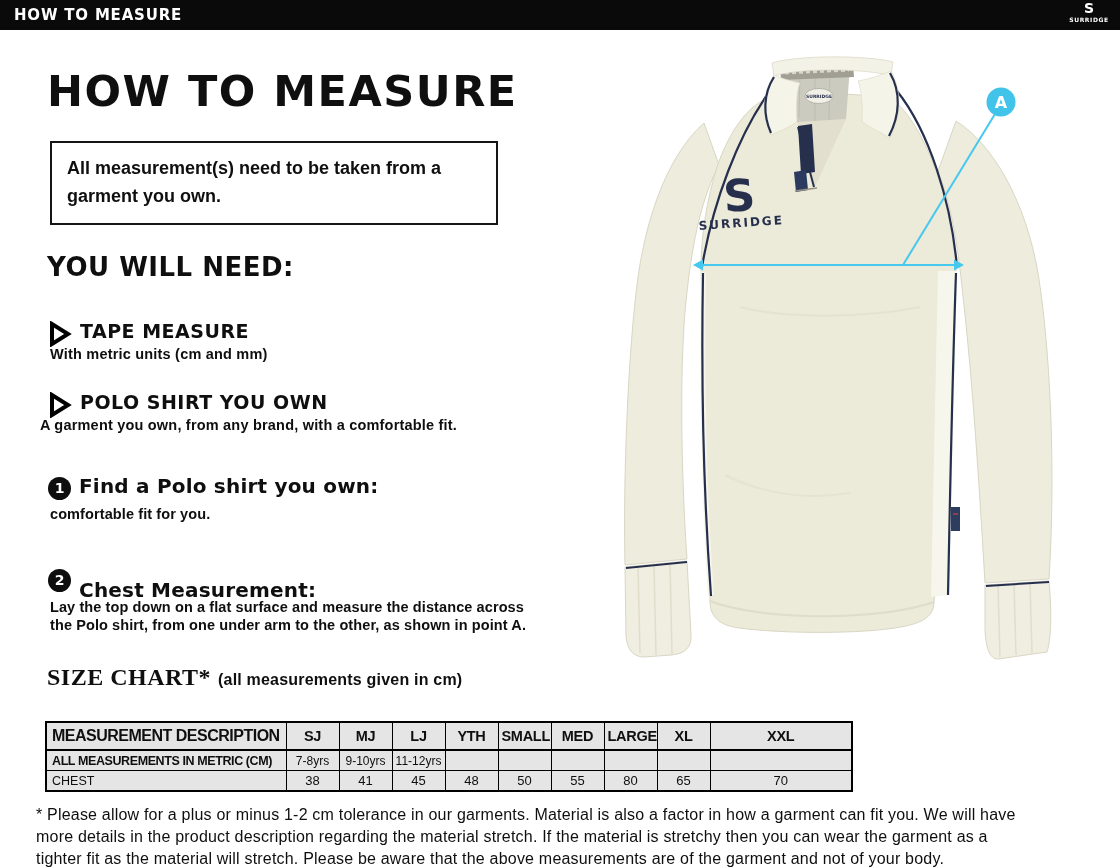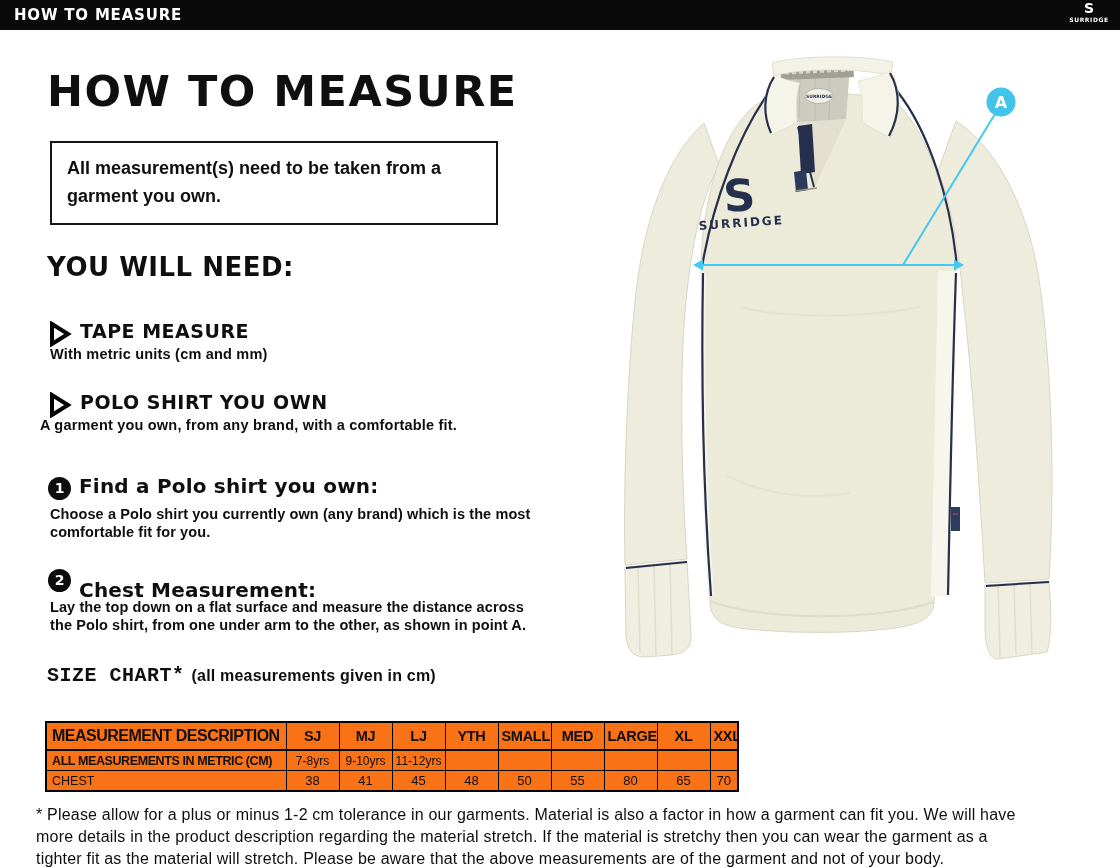--- a/index.html
+++ b/index.html
@@ -31,27 +31,27 @@
   .item-icon{width:24px;height:26px;}
   .item-title{font-family:"DejaVu Sans",sans-serif;font-weight:bold;font-size:19px;letter-spacing:.5px;}
   .item-desc{font-weight:bold;font-size:14.5px;letter-spacing:.2px;}
   .step-badge{
     width:23px;height:23px;border-radius:50%;background:#0d0d0d;color:#fff;text-align:center;
     line-height:23px;font-weight:bold;font-size:14px;font-family:"DejaVu Sans",sans-serif;
   }
   .step-title{font-family:"DejaVu Sans",sans-serif;font-weight:bold;font-size:20px;letter-spacing:.2px;}
   .step-body{font-weight:bold;font-size:14.5px;line-height:17.5px;letter-spacing:.1px;}
   .sc-heading{left:47px;top:664px;display:flex;align-items:baseline;}
-  .sc-big{font-family:Liberation Mono, monospace;font-weight:bold;font-size:20px;letter-spacing:.5px;}
+  .sc-big{font-family:Liberation Serif, serif;font-weight:bold;font-size:24px;letter-spacing:.5px;}
   .sc-small{font-weight:bold;font-size:16px;margin-left:7px;letter-spacing:.2px;}
 
   
   .size-table{
-    position:absolute;left:45px;top:721px;width:694px;table-layout:fixed;
-    border-collapse:collapse;border:2px solid #000;background:#f97316;
+    position:absolute;left:45px;top:721px;width:808px;table-layout:fixed;
+    border-collapse:collapse;border:2px solid #000;background:#e5e5e5;
   }
   .size-table th,.size-table td{
     border:1px solid #000;text-align:center;padding:0 3px;overflow:hidden;white-space:nowrap;vertical-align:middle;
   }
   .size-table thead th{height:26px;font-weight:bold;font-size:14.5px;letter-spacing:-.3px;border-bottom-width:2px;}
   .size-table thead th.c0{font-size:16px;text-align:left;padding-left:5px;letter-spacing:-.5px;}
   .size-table tbody td{height:19px;font-size:13px;}
   .size-table tbody tr.metric-row td{font-size:12px;}
   .size-table tbody tr.metric-row td.c0{font-weight:bold;font-size:12.5px;text-align:left;padding-left:5px;letter-spacing:-.4px;}
   .size-table tbody tr.chest-row td.c0{text-align:left;padding-left:5px;font-size:12.5px;}
@@ -94,21 +94,20 @@
   <svg class="item-icon" viewBox="0 0 24 26">
       <polygon points="4,3 4,23 20,13" fill="#ffffff" stroke="#000000" stroke-width="4" stroke-linejoin="miter"></polygon>
     </svg>
 </div>
 <div class="abs item-title nowrap" style="left:80px;top:391px;">POLO SHIRT YOU OWN</div>
 <div class="abs item-desc nowrap" style="left:40px;top:417px;">A garment you own, from any brand, with a comfortable fit.</div>
 
 <div class="abs step-badge" style="left:48px;top:477px;">1</div>
 <div class="abs step-title nowrap" style="left:79px;top:474px;">Find a Polo shirt you own:</div>
 <div class="abs step-body" style="left:50px;top:506px;">
-  <div class="nowrap">Choose a Polo shirt you currently own (any brand) which is the most</div>
   <div class="nowrap">comfortable fit for you.</div>
 </div>
 
 <div class="abs step-badge" style="left:48px;top:569px;">2</div>
 <div class="abs step-title nowrap" style="left:79px;top:535px;margin-top:43px;">Chest Measurement:</div>
 <div class="abs step-body" style="left:50px;top:599px;">
   <div class="nowrap">Lay the top down on a flat surface and measure the distance across</div>
   <div class="nowrap">the Polo shirt, from one under arm to the other, as shown in point A.</div>
 </div>
 

